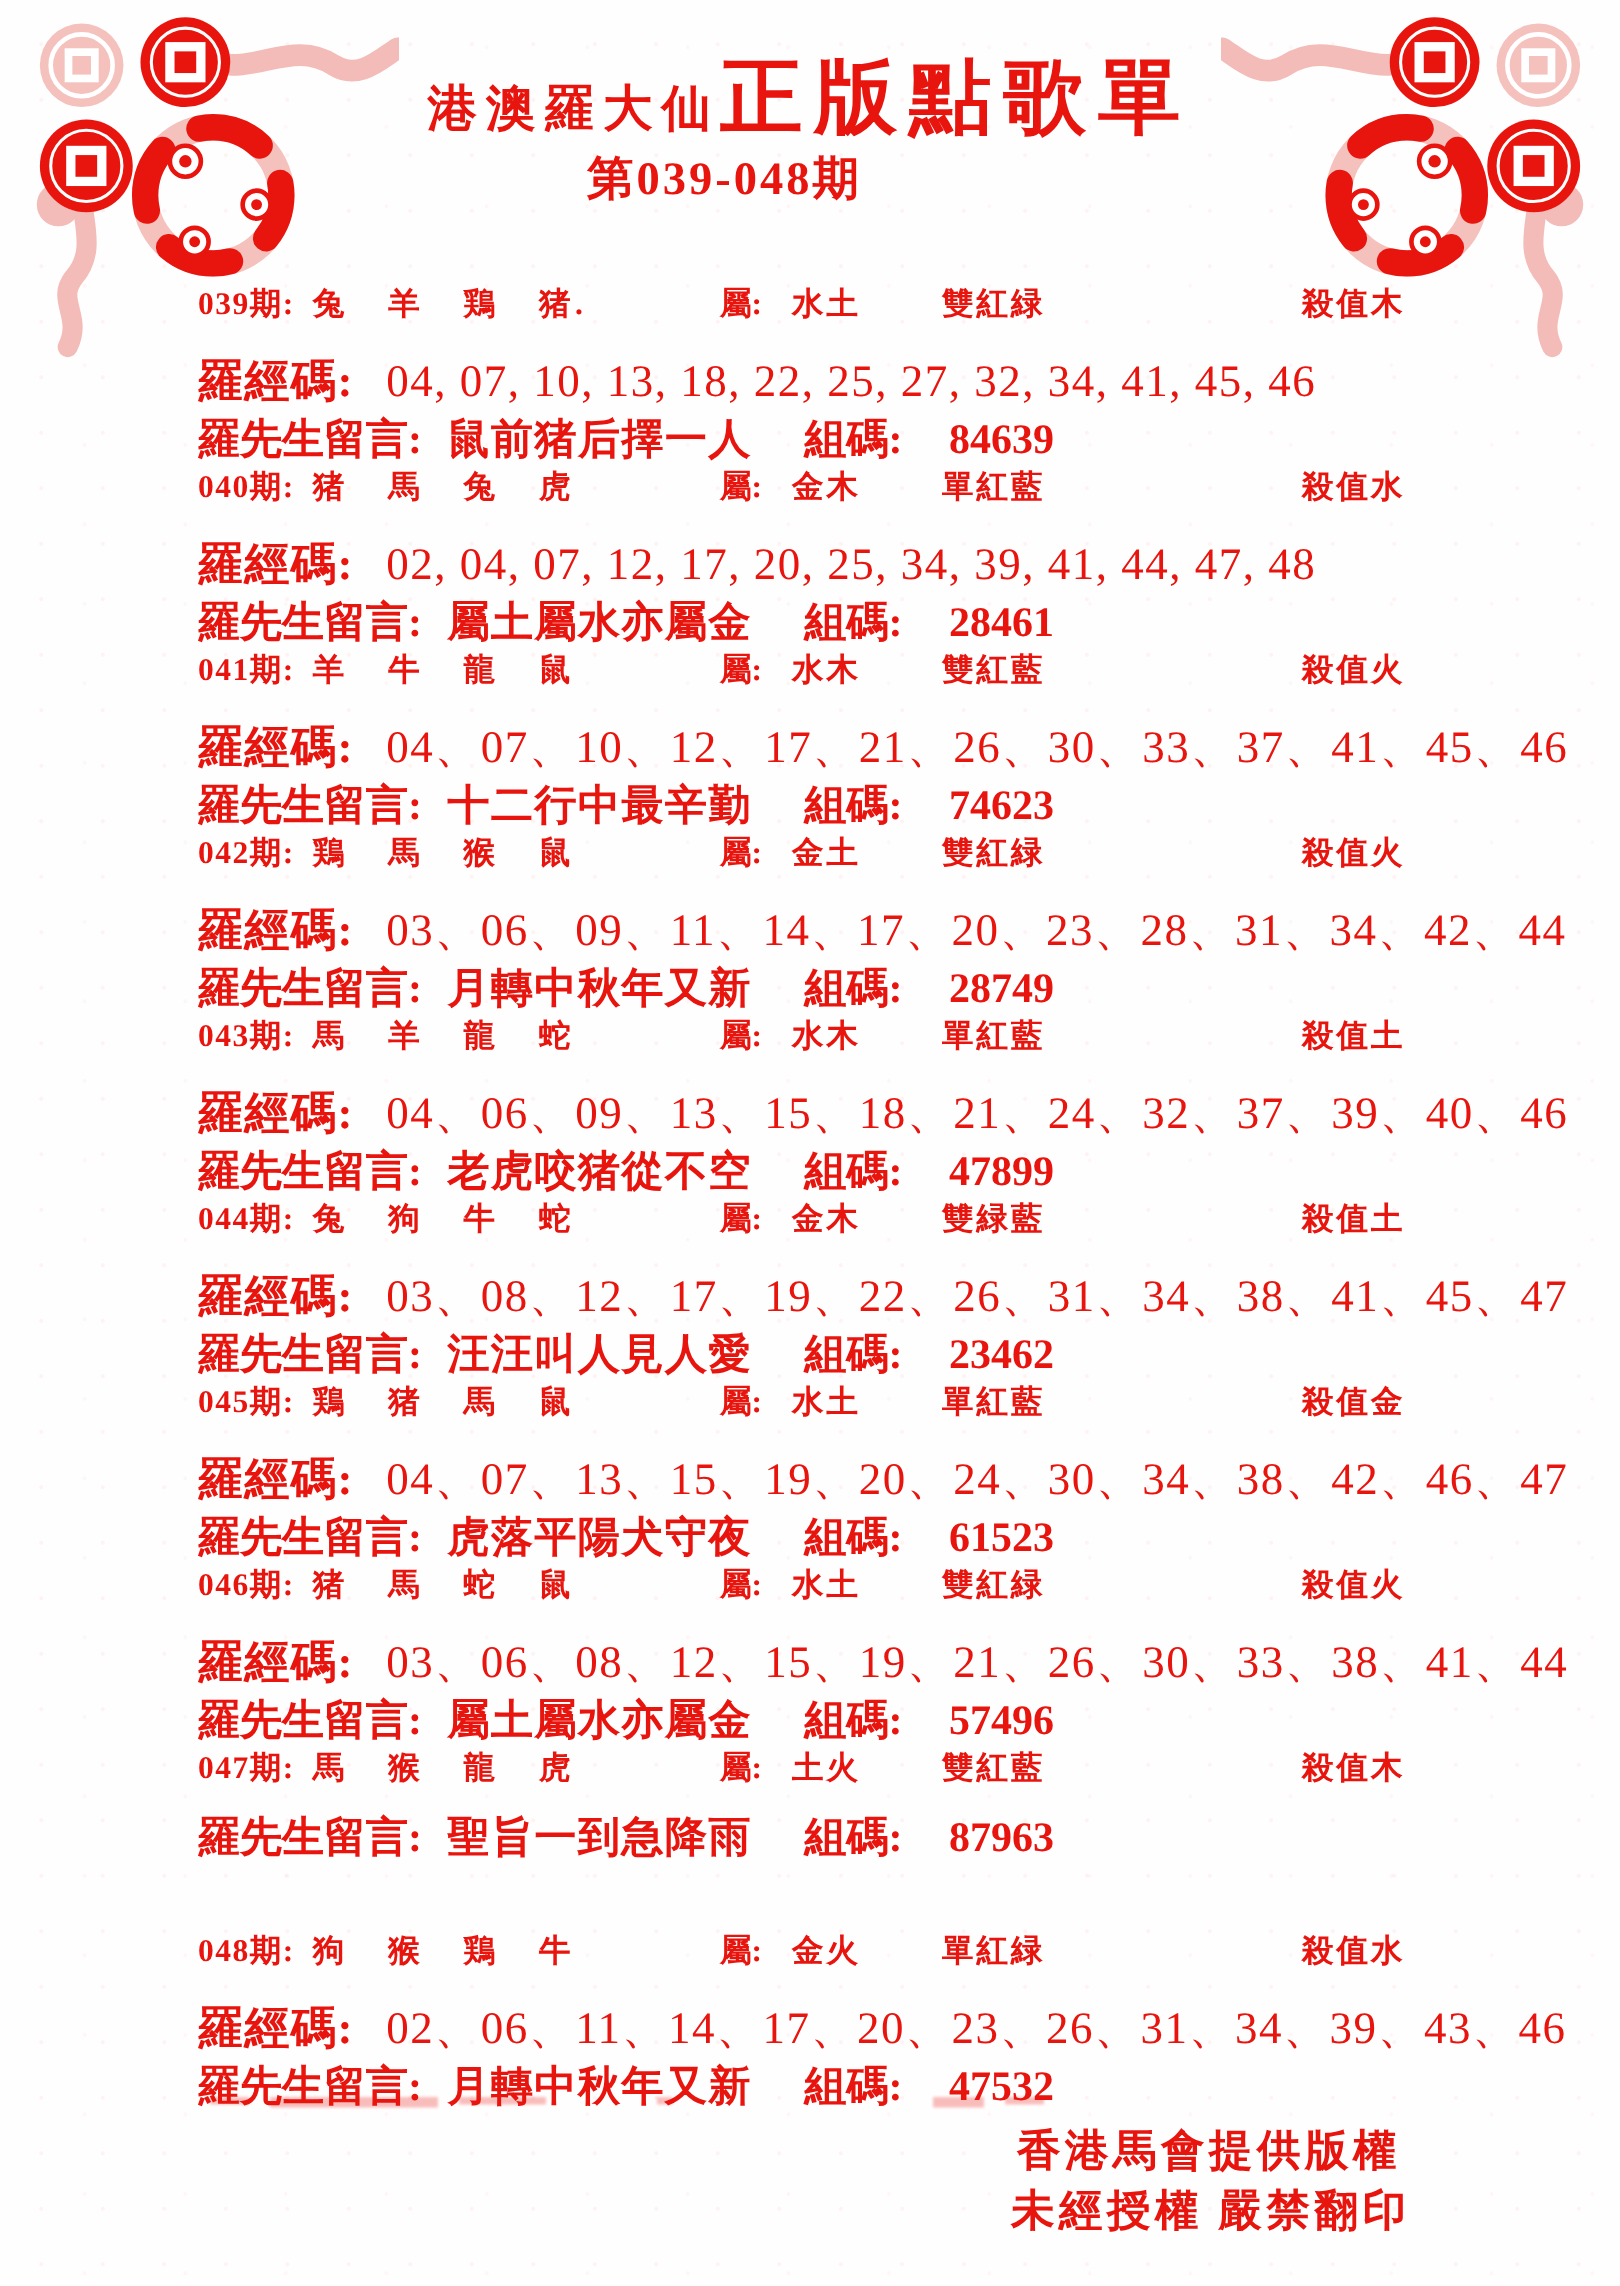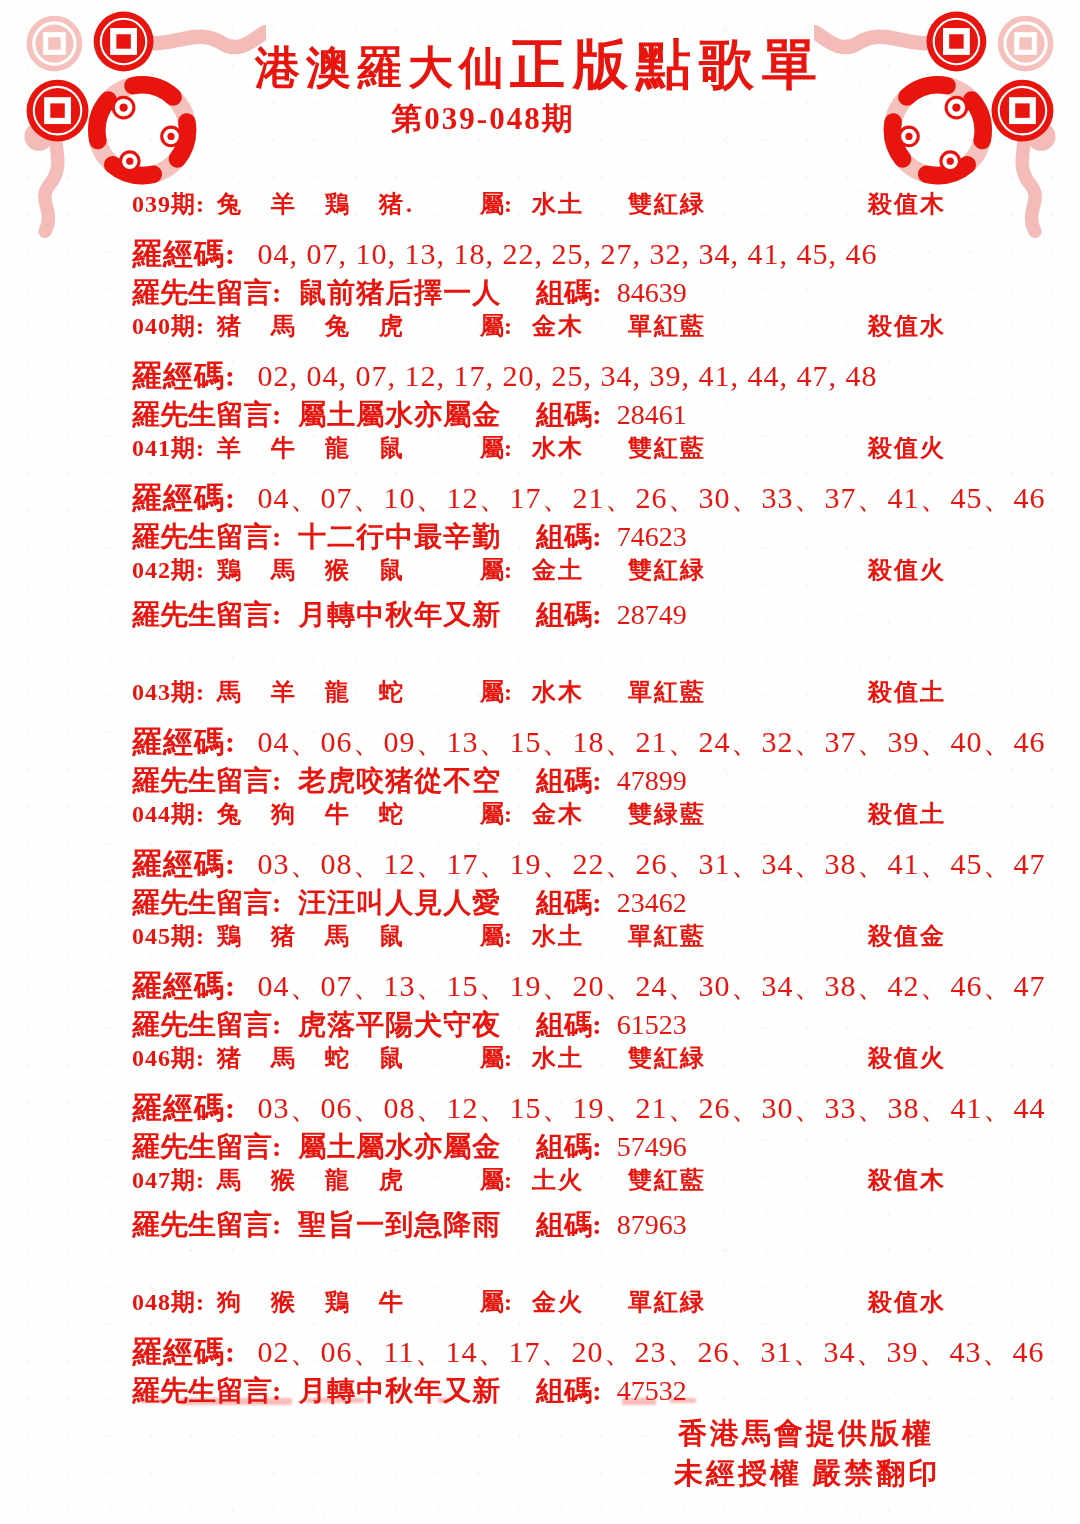--- a/index.html
+++ b/index.html
@@ -13,42 +13,42 @@
     background-position:7px 11px, 23px 5px;
     font-family:"Liberation Serif","DejaVu Serif",serif;
     color:#e8150f;
   }
   
   .ornament{position:absolute;top:4px;width:258px;height:238px;}
   .ornament.left{left:8px;}
   .ornament.right{right:8px;transform:scaleX(-1);}
   
   .title-row{position:absolute;left:250px;top:28px;width:580px;text-align:center;white-space:nowrap;}
-  .title-prefix{font-size:45px;font-weight:700;letter-spacing:6px;}
+  .title-prefix{font-size:33px;font-weight:700;letter-spacing:6px;}
   .title-main{font-size:55px;font-weight:800;letter-spacing:8px;}
   .issue-row{position:absolute;left:0;top:98px;width:860px;text-align:center;}
   .issue-row span{display:inline-block;margin-left:106px;font-size:31px;font-weight:700;letter-spacing:2px;}
   
   .list{position:absolute;left:0;top:188px;width:1080px;}
   .block{height:122px;padding-left:132px;box-sizing:border-box;}
   .line{white-space:nowrap;}
-  .head{position:relative;height:42px;font-size:24px;font-weight:700;}
+  .head{position:relative;height:42px;font-size:21px;font-weight:700;}
   .plabel{letter-spacing:1px;}
   .zodiac{margin-left:12px;word-spacing:18px;letter-spacing:3px;}
   .seg-shu{position:absolute;left:348px;top:0;}
   .seg-shu .shu-val{margin-left:20px;letter-spacing:2px;}
   .seg-colors{position:absolute;left:496px;top:0;letter-spacing:2px;}
   .seg-kill{position:absolute;left:736px;top:0;letter-spacing:2px;}
   .codes{margin-top:4px;height:40px;font-size:30px;}
   .codes .clabel{font-weight:700;letter-spacing:1px;}
   .codes .cnums{margin-left:14px;letter-spacing:1px;}
   .msg{height:36px;font-size:28px;font-weight:700;}
   .msg .mtext{margin-left:10px;letter-spacing:1px;}
   .msg .glabel{margin-left:28px;}
-  .msg .gnum{margin-left:8px;font-weight:400;}
+  .msg .gnum{margin-left:24px;font-weight:700;}
   
   .footer-line{position:absolute;font-size:29px;font-weight:600;letter-spacing:3px;}
   .footer-line.f1{left:678px;top:1414px;}
   .footer-line.f2{left:674px;top:1454px;}
   
   .artifact{position:absolute;left:140px;top:1398px;height:8px;opacity:.28;filter:blur(1px);}
   .artifact i{display:inline-block;vertical-align:top;background:#e8150f;height:5px;margin-right:14px;}
   .artifact i:nth-child(1){width:26px;}
   .artifact i:nth-child(2){width:112px;height:7px;}
   .artifact i:nth-child(3){width:58px;}
@@ -197,20 +197,24 @@
       </div>
     </div>
 
     <div class="block">
       <div class="line head">
         <span class="plabel">042期:</span><span class="zodiac">鶏 馬 猴 鼠</span>
         <span class="seg-shu"><span>屬:</span><span class="shu-val">金土</span></span>
         <span class="seg-colors">雙紅緑</span>
         <span class="seg-kill">殺值火</span>
       </div>
+      <div class="line codes">
+        <span class="clabel">羅經碼:</span>
+        <span class="cnums">03、06、09、11、14、17、20、23、28、31、34、42、44</span>
+      </div>
       <div class="line msg">
         <span class="mlabel">羅先生留言:</span>
         <span class="mtext">月轉中秋年又新</span>
         <span class="glabel">組碼:</span>
         <span class="gnum">28749</span>
       </div>
     </div>
 
     <div class="block">
       <div class="line head">

